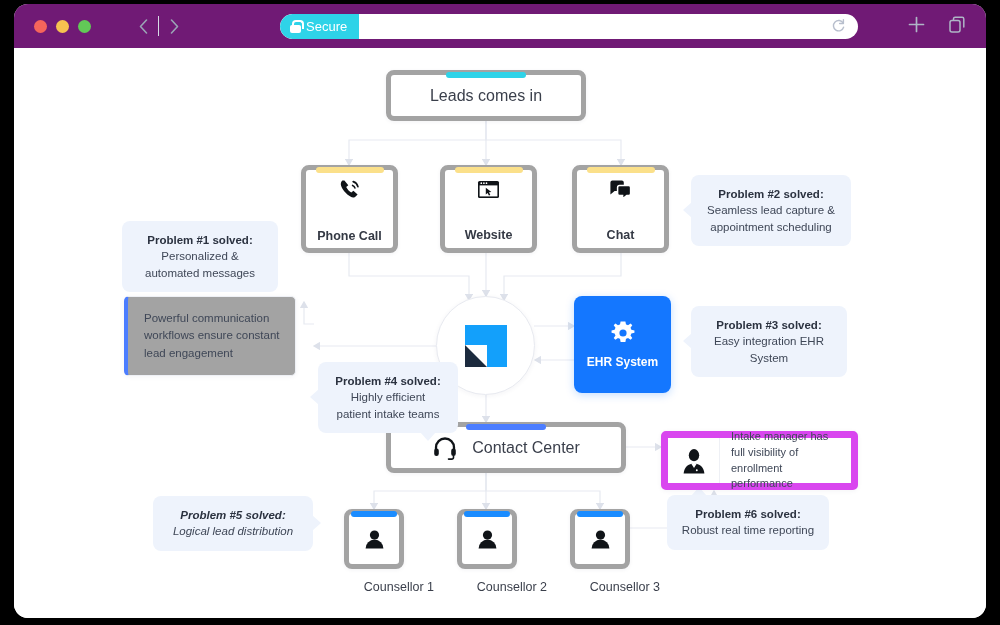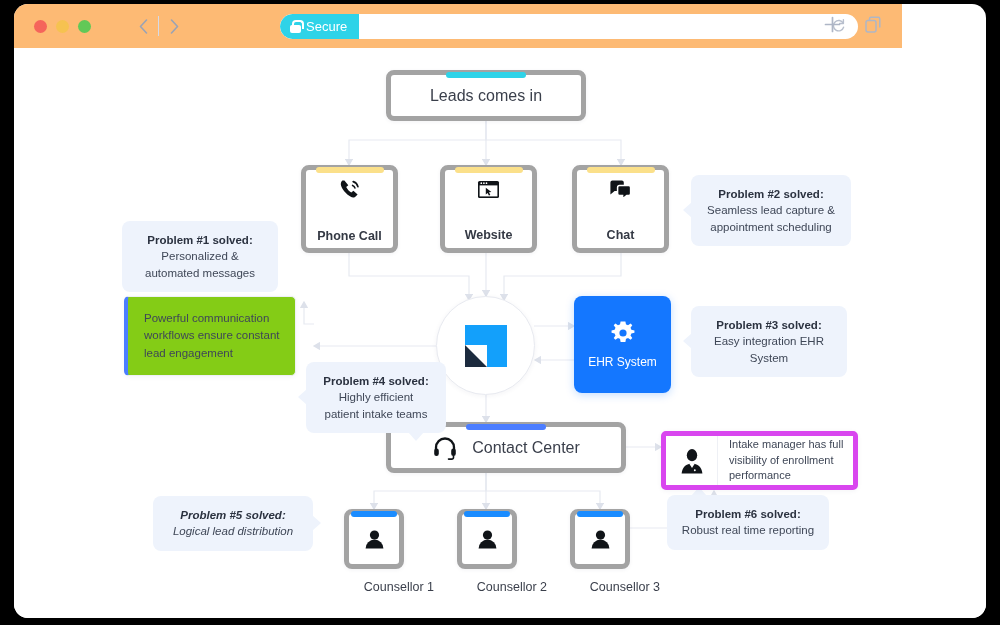--- a/index.html
+++ b/index.html
@@ -19,22 +19,22 @@
     background: #ffffff;
     border-radius: 14px;
     overflow: hidden;
     box-shadow: 0 2px 18px rgba(0,0,0,0.18);
   }
 
   
   #chrome {
     position: absolute;
     left: 0; top: 0;
-    width: 888px; height: 44px;
-    background: #fdba74;
+    width: 972px; height: 44px;
+    background: #701a75;
     display: flex;
     align-items: center;
     text-align: center;
   }
 
   .traffic {
     display: flex;
     gap: 9px;
     margin-left: 20px;
   }
@@ -198,21 +198,21 @@
     left: 560px; top: 248px;
     width: 97px; height: 97px;
     background: #1477ff;
     border-radius: 8px;
     border: none;
     display: flex; flex-direction: column;
     align-items: center; justify-content: center;
     gap: 9px;
     box-shadow: 0 2px 8px rgba(20,119,255,0.25);
   }
-  #node-ehr .label { font-size: 12px; color: #ffffff; font-weight: normal; }
+  #node-ehr .label { font-size: 12px; color: #ffffff; font-weight: bold; }
 
   
   #node-contact {
     left: 372px; top: 374px;
     width: 240px; height: 51px;
     display: flex; align-items: center; justify-content: center;
     gap: 14px;
   }
   #node-contact .accent { width: 80px; background: #4b7dff; }
   #node-contact .label { font-size: 16px; color: #3a3f4b; }
@@ -276,47 +276,47 @@
   .tail.up {
     left: 24px; top: -8px;
     border-left: 8px solid transparent;
     border-right: 8px solid transparent;
     border-bottom: 9px solid #eef3fc;
   }
 
   #co1 { left: 108px; top: 173px; width: 156px; }
   #co2 { left: 677px; top: 127px; width: 160px; }
   #co3 { left: 677px; top: 258px; width: 156px; }
-  #co4 { left: 292px; top: 314px; width: 140px; }
+  #co4 { left: 304px; top: 314px; width: 140px; }
   #co5 { left: 139px; top: 448px; width: 160px; font-style: italic; }
   #co6 { left: 653px; top: 447px; width: 162px; }
 
   
   #box-powerful {
     position: absolute;
     left: 110px; top: 248px;
     width: 172px;
-    background: #84cc16;
+    background: #a3a3a3;
     border: 1px solid #eef0f5;
     border-left: 4px solid #4b7dff;
     border-radius: 5px;
     padding: 13px 14px 13px 16px;
     font-size: 11.5px;
     line-height: 1.52;
     color: #3f4757;
     box-shadow: 0 1px 5px rgba(30,40,70,0.05);
   }
 
   
   #box-intake {
     position: absolute;
     left: 647px; top: 383px;
     width: 197px; height: 59px;
     background: #ffffff;
-    border: 5px solid #d946ef;
+    border: 7px solid #d946ef;
     border-radius: 5px;
     display: flex;
     align-items: center;
     box-shadow: 0 1px 5px rgba(30,40,70,0.05);
   }
   #box-intake .ava {
     width: 52px;
     display: flex; align-items: center; justify-content: center;
     border-right: 1px solid #eef0f5;
     height: 100%;

